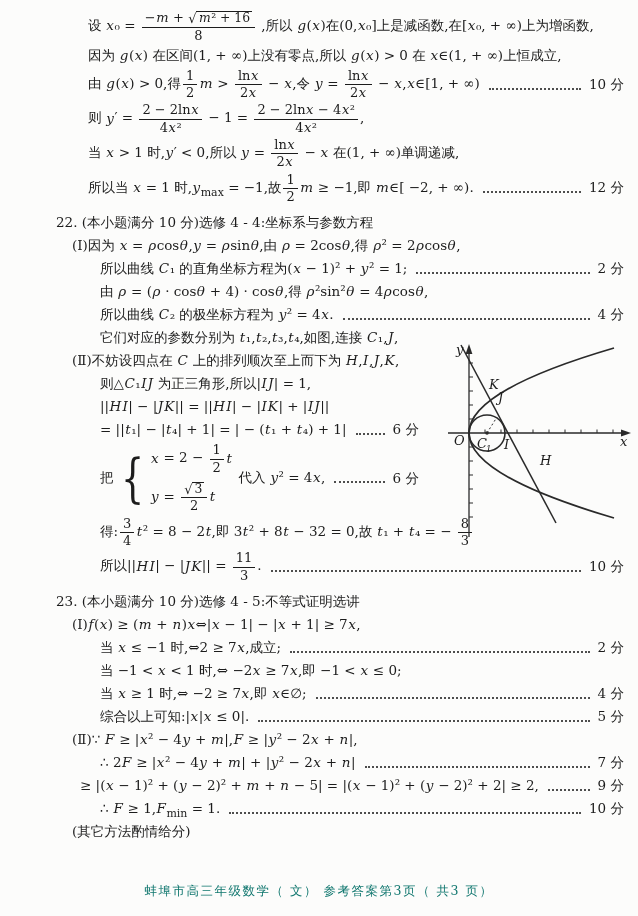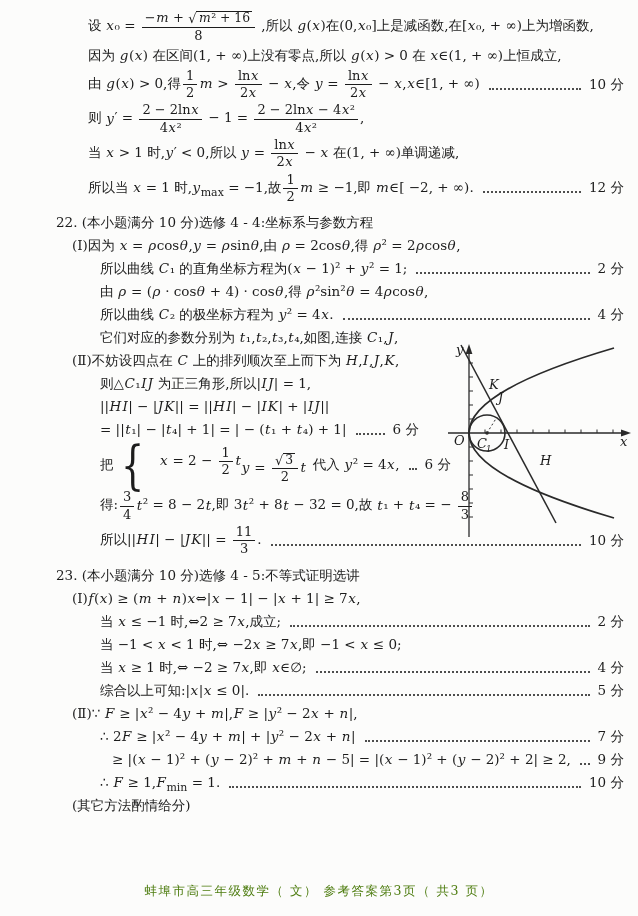--- a/index.html
+++ b/index.html
@@ -8,44 +8,44 @@
     background:#fcfcfb;color:#1c1c1c;
     font-family:"DejaVu Serif","Liberation Serif",serif;
     font-size:13.5px;
   }
   #lines{padding:8px 14px 0 0;}
   .line{display:flex;align-items:center;margin-top:3px;line-height:1.18;white-space:nowrap;min-height:20px;}
   .ind0{padding-left:56px;margin-top:9px;}
   .ind1{padding-left:72px;}
   .ind2{padding-left:88px;}
   .ind3{padding-left:100px;}
-  .ind4{padding-left:112px;}
+  .ind4{padding-left:60px;margin-left:20px;}
   .short{margin-right:205px;}
   .content{white-space:nowrap;}
   .content i{font-style:italic;margin:0 .5px;}
   .fn{font-style:normal;}
   sub{font-size:11px;line-height:0;}
   .leader{flex:1;height:0;border-top:2px dotted #4d4d4d;margin:0 6px 0 9px;position:relative;top:4px;min-width:8px;}
   .score{white-space:nowrap;margin-left:2px;}
   .frac{display:inline-flex;flex-direction:column;align-items:center;vertical-align:middle;margin:0 2px;font-size:13px;line-height:1.1;}
   .frac .num{display:block;padding:0 3px 1px 3px;border-bottom:1px solid #1c1c1c;text-align:center;}
   .frac .den{display:block;padding:1px 3px 0 3px;text-align:center;}
   .rad{white-space:nowrap;}
   .rsign{display:inline-block;transform:translateY(1px);}
   .rbody{display:inline-block;border-top:1px solid #1c1c1c;padding:0 2px;font-size:.95em;text-align:center;}
   .cases{display:inline-flex;align-items:center;vertical-align:middle;margin:0 2px;}
   .brace{font-size:52px;font-weight:300;line-height:.85;transform:scaleX(.7);display:inline-block;}
-  .ccol{display:inline-flex;flex-direction:row;margin-left:11px;}
+  .ccol{display:inline-flex;flex-direction:column;margin-left:2px;}
   .crow{display:block;white-space:nowrap;}
   .crow + .crow{margin-top:7px;}
   .crow .frac{vertical-align:middle;}
   #figure{position:absolute;left:444px;top:340px;}
   #footer{
     position:absolute;left:0;bottom:16px;width:100%;text-align:center;
-    font-size:12.5px;letter-spacing:1.5px;color:#4d7c0f;
+    font-size:12.5px;letter-spacing:1.5px;color:#0f766e;
   }
 </style>
 </head>
 <body>
 
 <div id="lines">
     <div class="line ind2">
       <span class="content">设 <i class="var">x</i>₀ = <span class="frac">
           <span class="num">−<i class="var">m</i> + <span class="rad"><span class="rsign">√</span><span class="rbody"><i class="var">m</i>² + 16</span></span></span>
           <span class="den">8</span>

